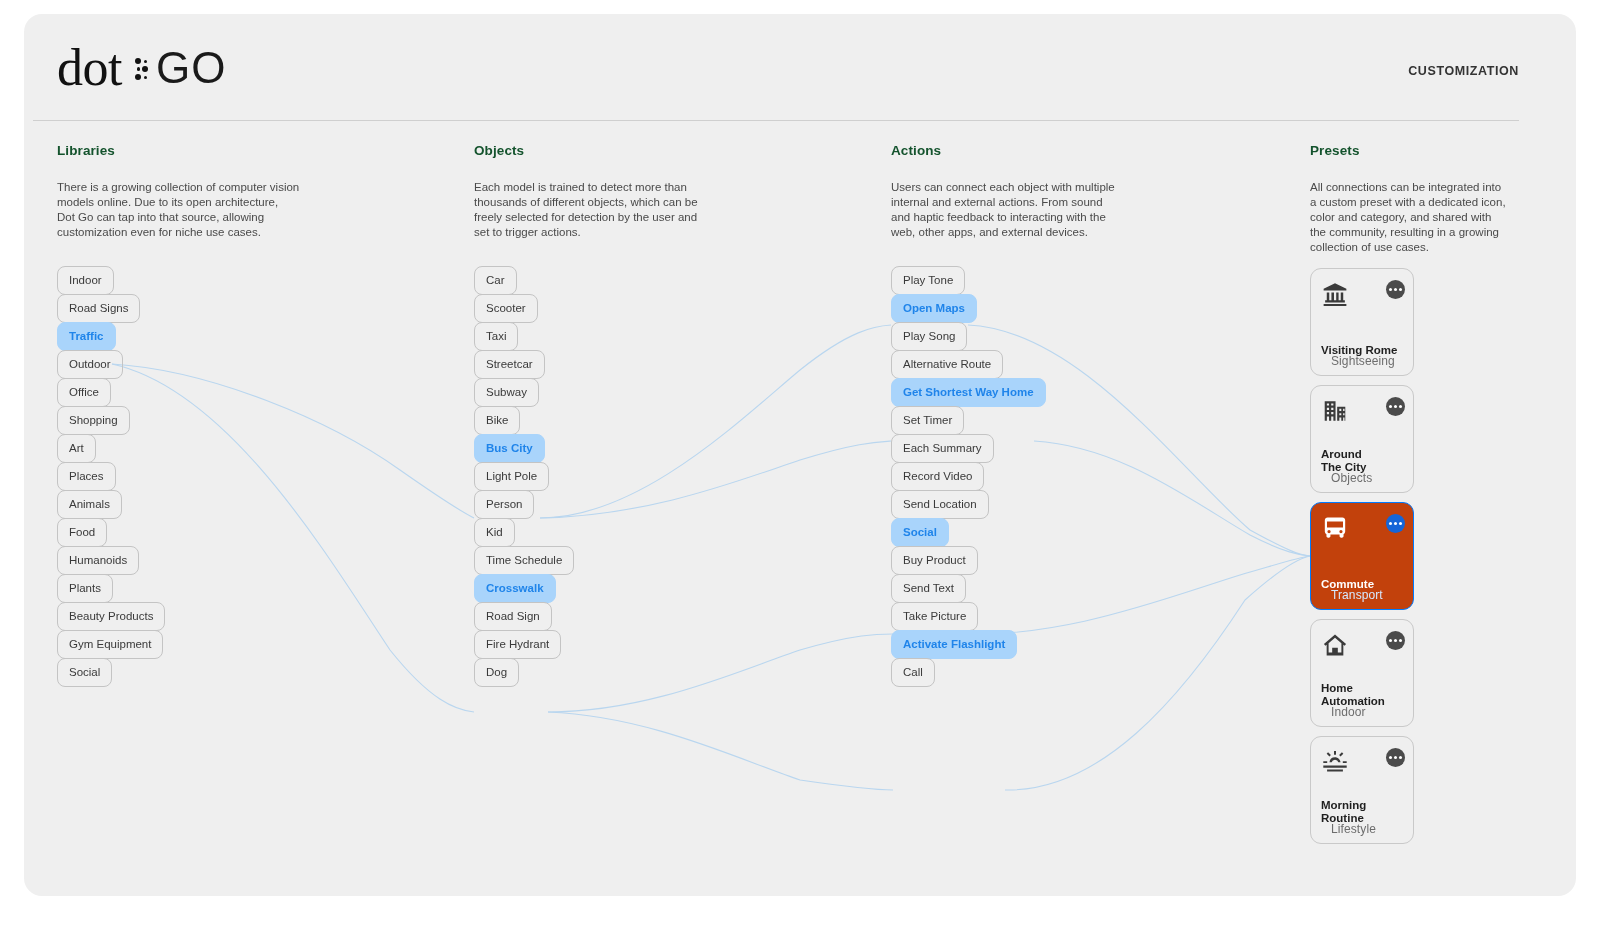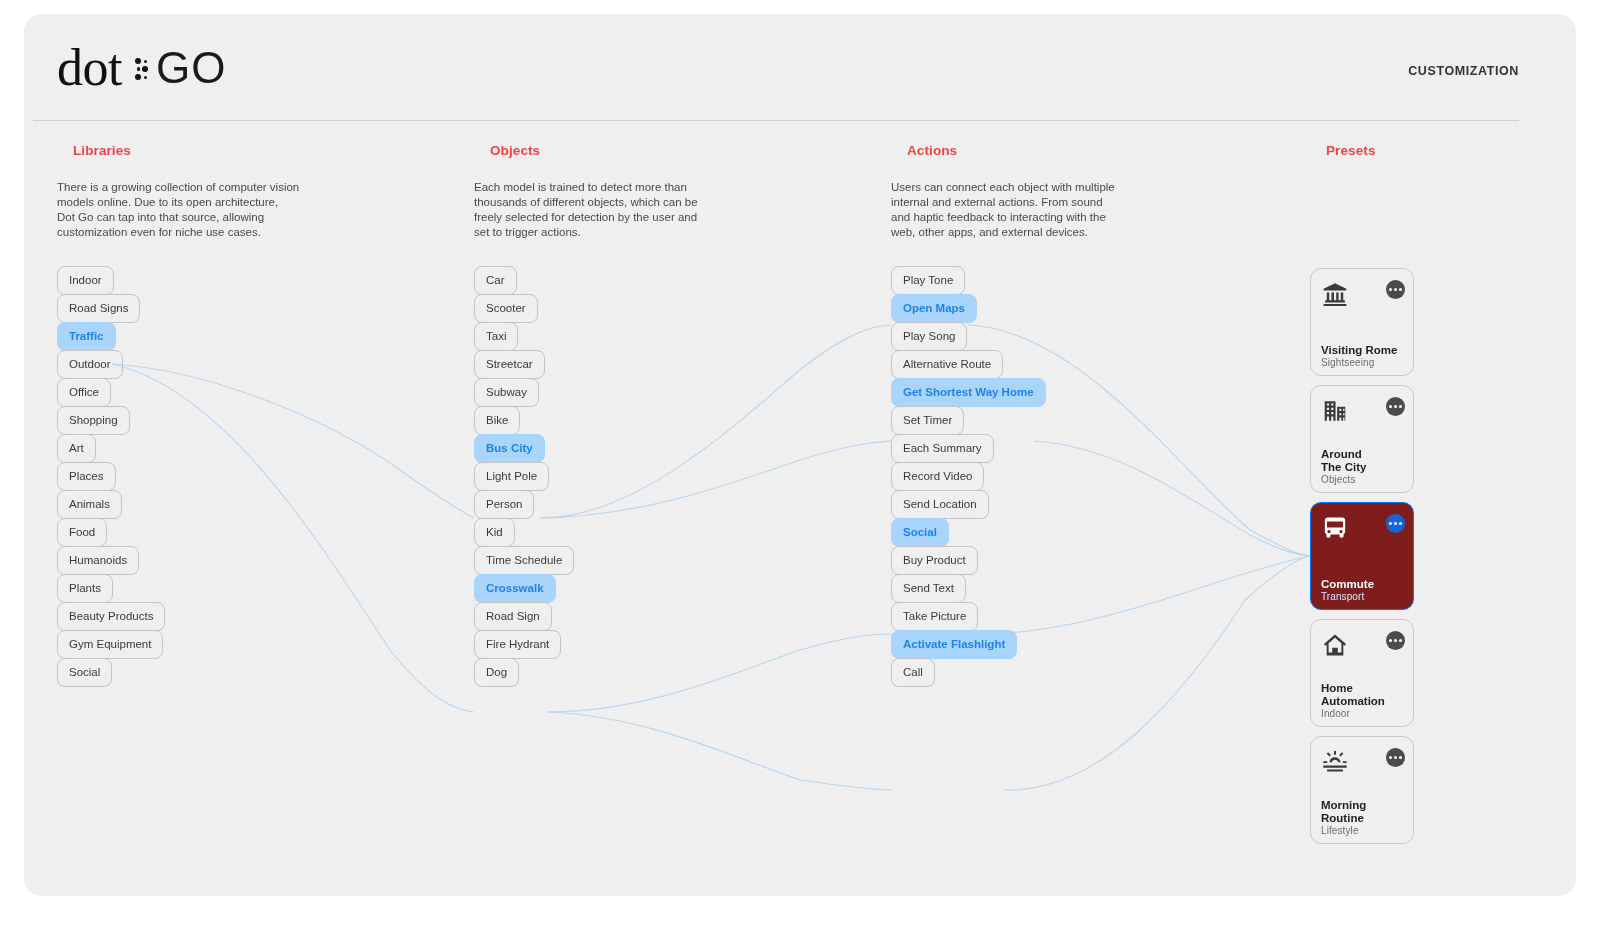--- a/index.html
+++ b/index.html
@@ -86,22 +86,22 @@
   }
 
   
   .col {
     position: absolute;
     top: 143px;
   }
   .col-title {
     font-size: 13.5px;
     font-weight: bold;
-    color: #ef4444;
-    margin: 0 0 22px 16px;
+    color: #14532d;
+    margin: 0 0 22px 0;
     letter-spacing: 0.1px;
   }
   .col-desc {
     font-size: 11.5px;
     line-height: 15px;
     color: #4a4a4a;
     white-space: pre-line;
     margin: 0;
   }
 
@@ -152,21 +152,21 @@
     width: 104px;
     height: 108px;
     border: 1px solid #c9c9c9;
     border-radius: 11px;
     background: transparent;
     margin-bottom: 9px;
     box-sizing: border-box;
     overflow: hidden;
   }
   .preset-card.selected {
-    background: #7f1d1d;
+    background: #c2410c;
     border-color: #007bff;
   }
   .preset-icon {
     position: absolute;
     left: 11px;
     top: 12px;
     width: 26px;
     height: 26px;
     color: #3b3b3b;
   }
@@ -196,23 +196,23 @@
     bottom: 19px;
     font-size: 11.5px;
     font-weight: bold;
     line-height: 12.5px;
     color: #1f1f1f;
     white-space: pre-line;
   }
   .preset-card.selected .preset-name { color: #ffffff; }
   .preset-cat {
     position: absolute;
-    left: 10px;
+    left: 20px;
     bottom: 7px;
-    font-size: 10px;
+    font-size: 12px;
     color: #6d6d6d;
     letter-spacing: 0.1px;
   }
   .preset-card.selected .preset-cat { color: #d6e9ff; }
 
   
   #links {
     position: absolute;
     left: 0; top: 0;
     width: 1600px; height: 941px;
@@ -285,20 +285,25 @@
   </div>
   <div class="col" id="col-actions">
     <div class="col-title">Actions</div>
     <div class="col-desc">Users can connect each object with multiple
 internal and external actions. From sound
 and haptic feedback to interacting with the
 web, other apps, and external devices.</div>
   </div>
   <div class="col" id="col-presets">
     <div class="col-title">Presets</div>
+    <div class="col-desc">All connections can be integrated into
+a custom preset with a dedicated icon,
+color and category, and shared with
+the community, resulting in a growing
+collection of use cases.</div>
   </div>
 
   <div class="chip-list" id="chips-libraries">
       <div class="chip-row"><div class="chip">Indoor</div></div>
       <div class="chip-row"><div class="chip">Road Signs</div></div>
       <div class="chip-row"><div class="chip active">Traffic</div></div>
       <div class="chip-row"><div class="chip">Outdoor</div></div>
       <div class="chip-row"><div class="chip">Office</div></div>
       <div class="chip-row"><div class="chip">Shopping</div></div>
       <div class="chip-row"><div class="chip">Art</div></div>

